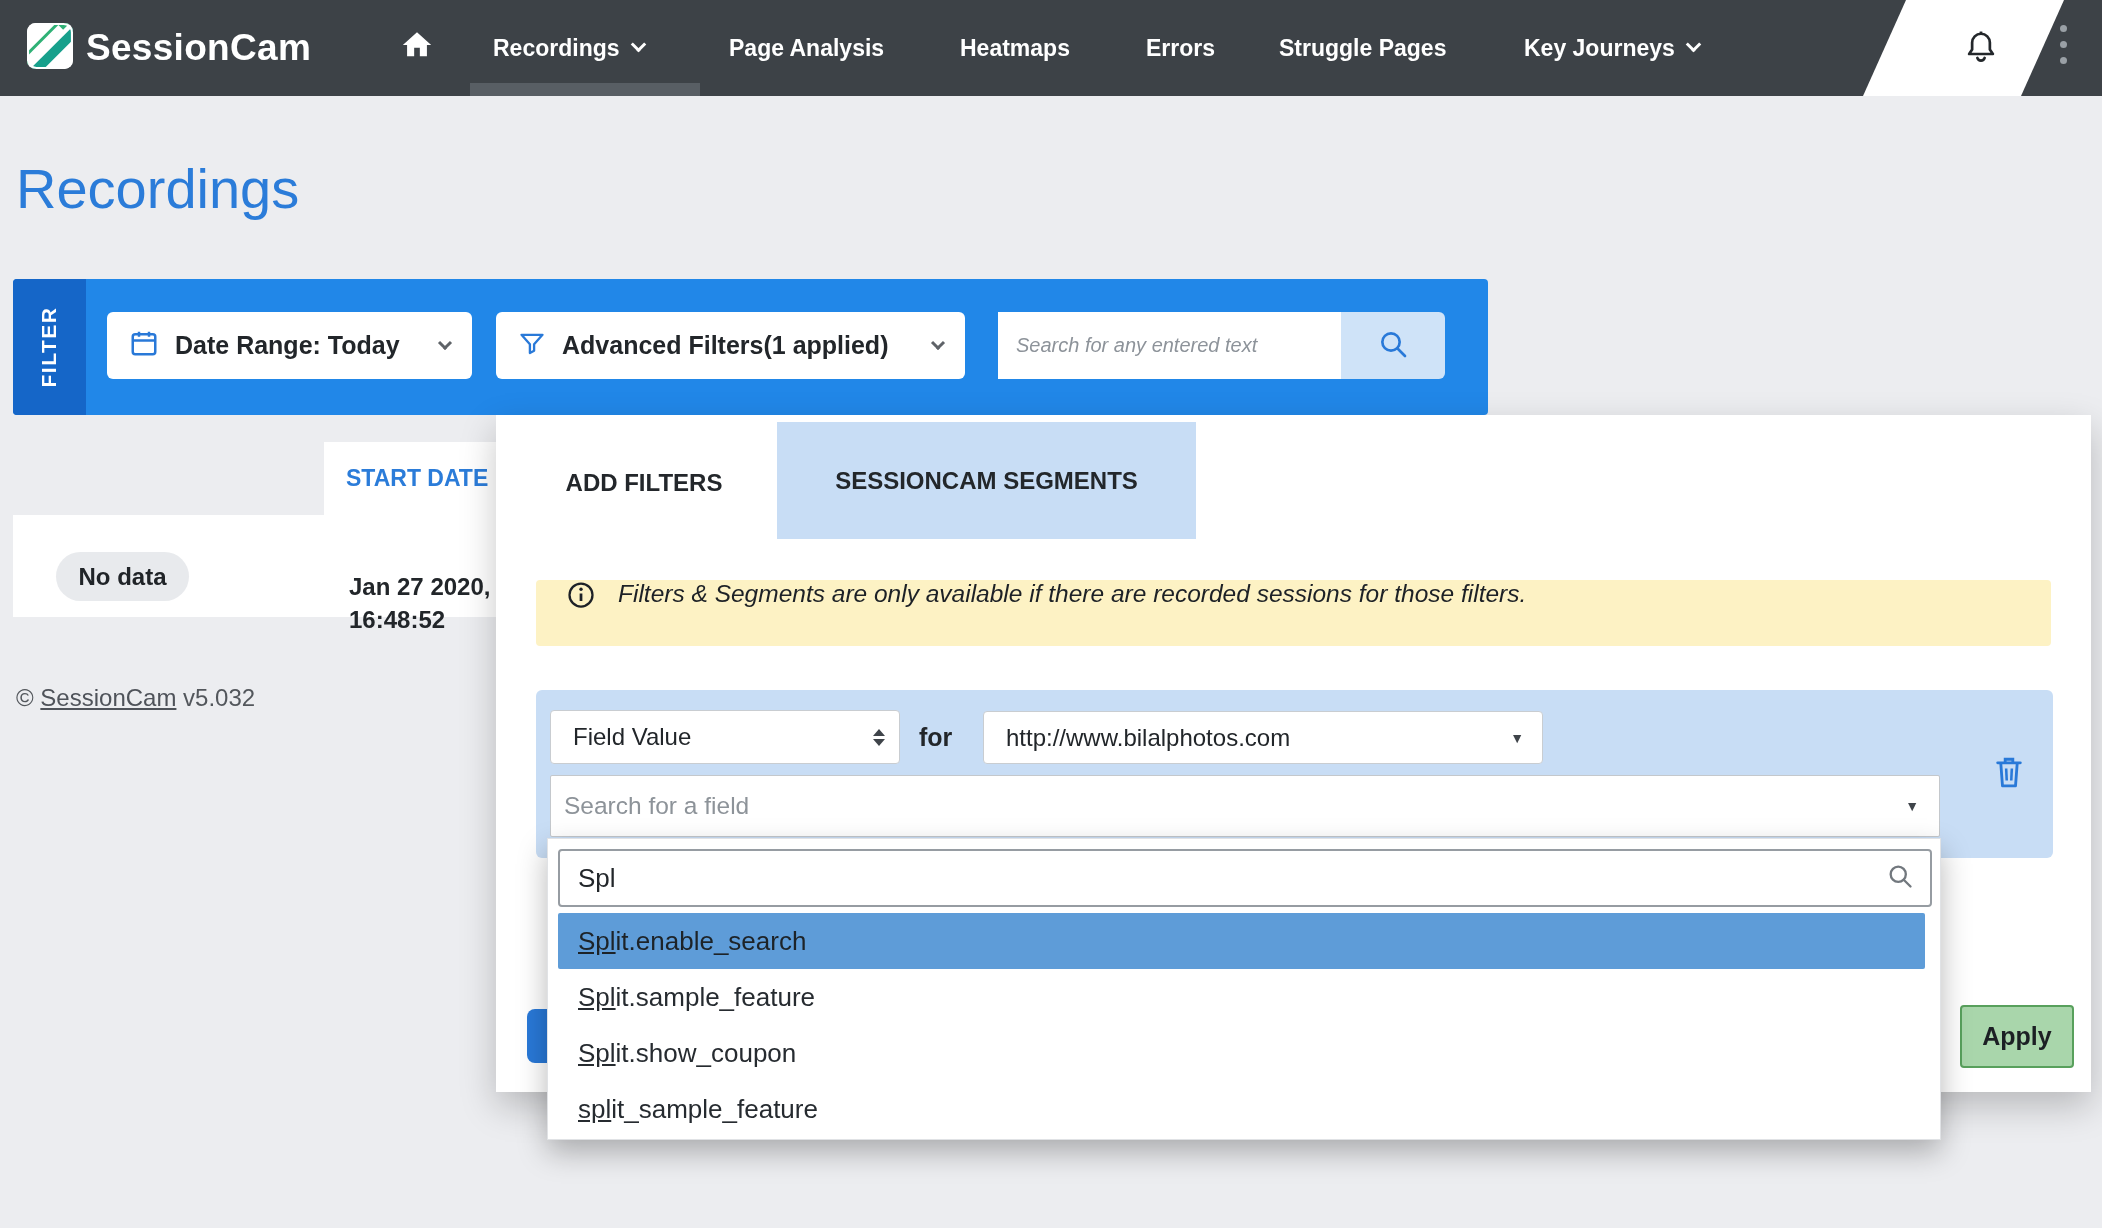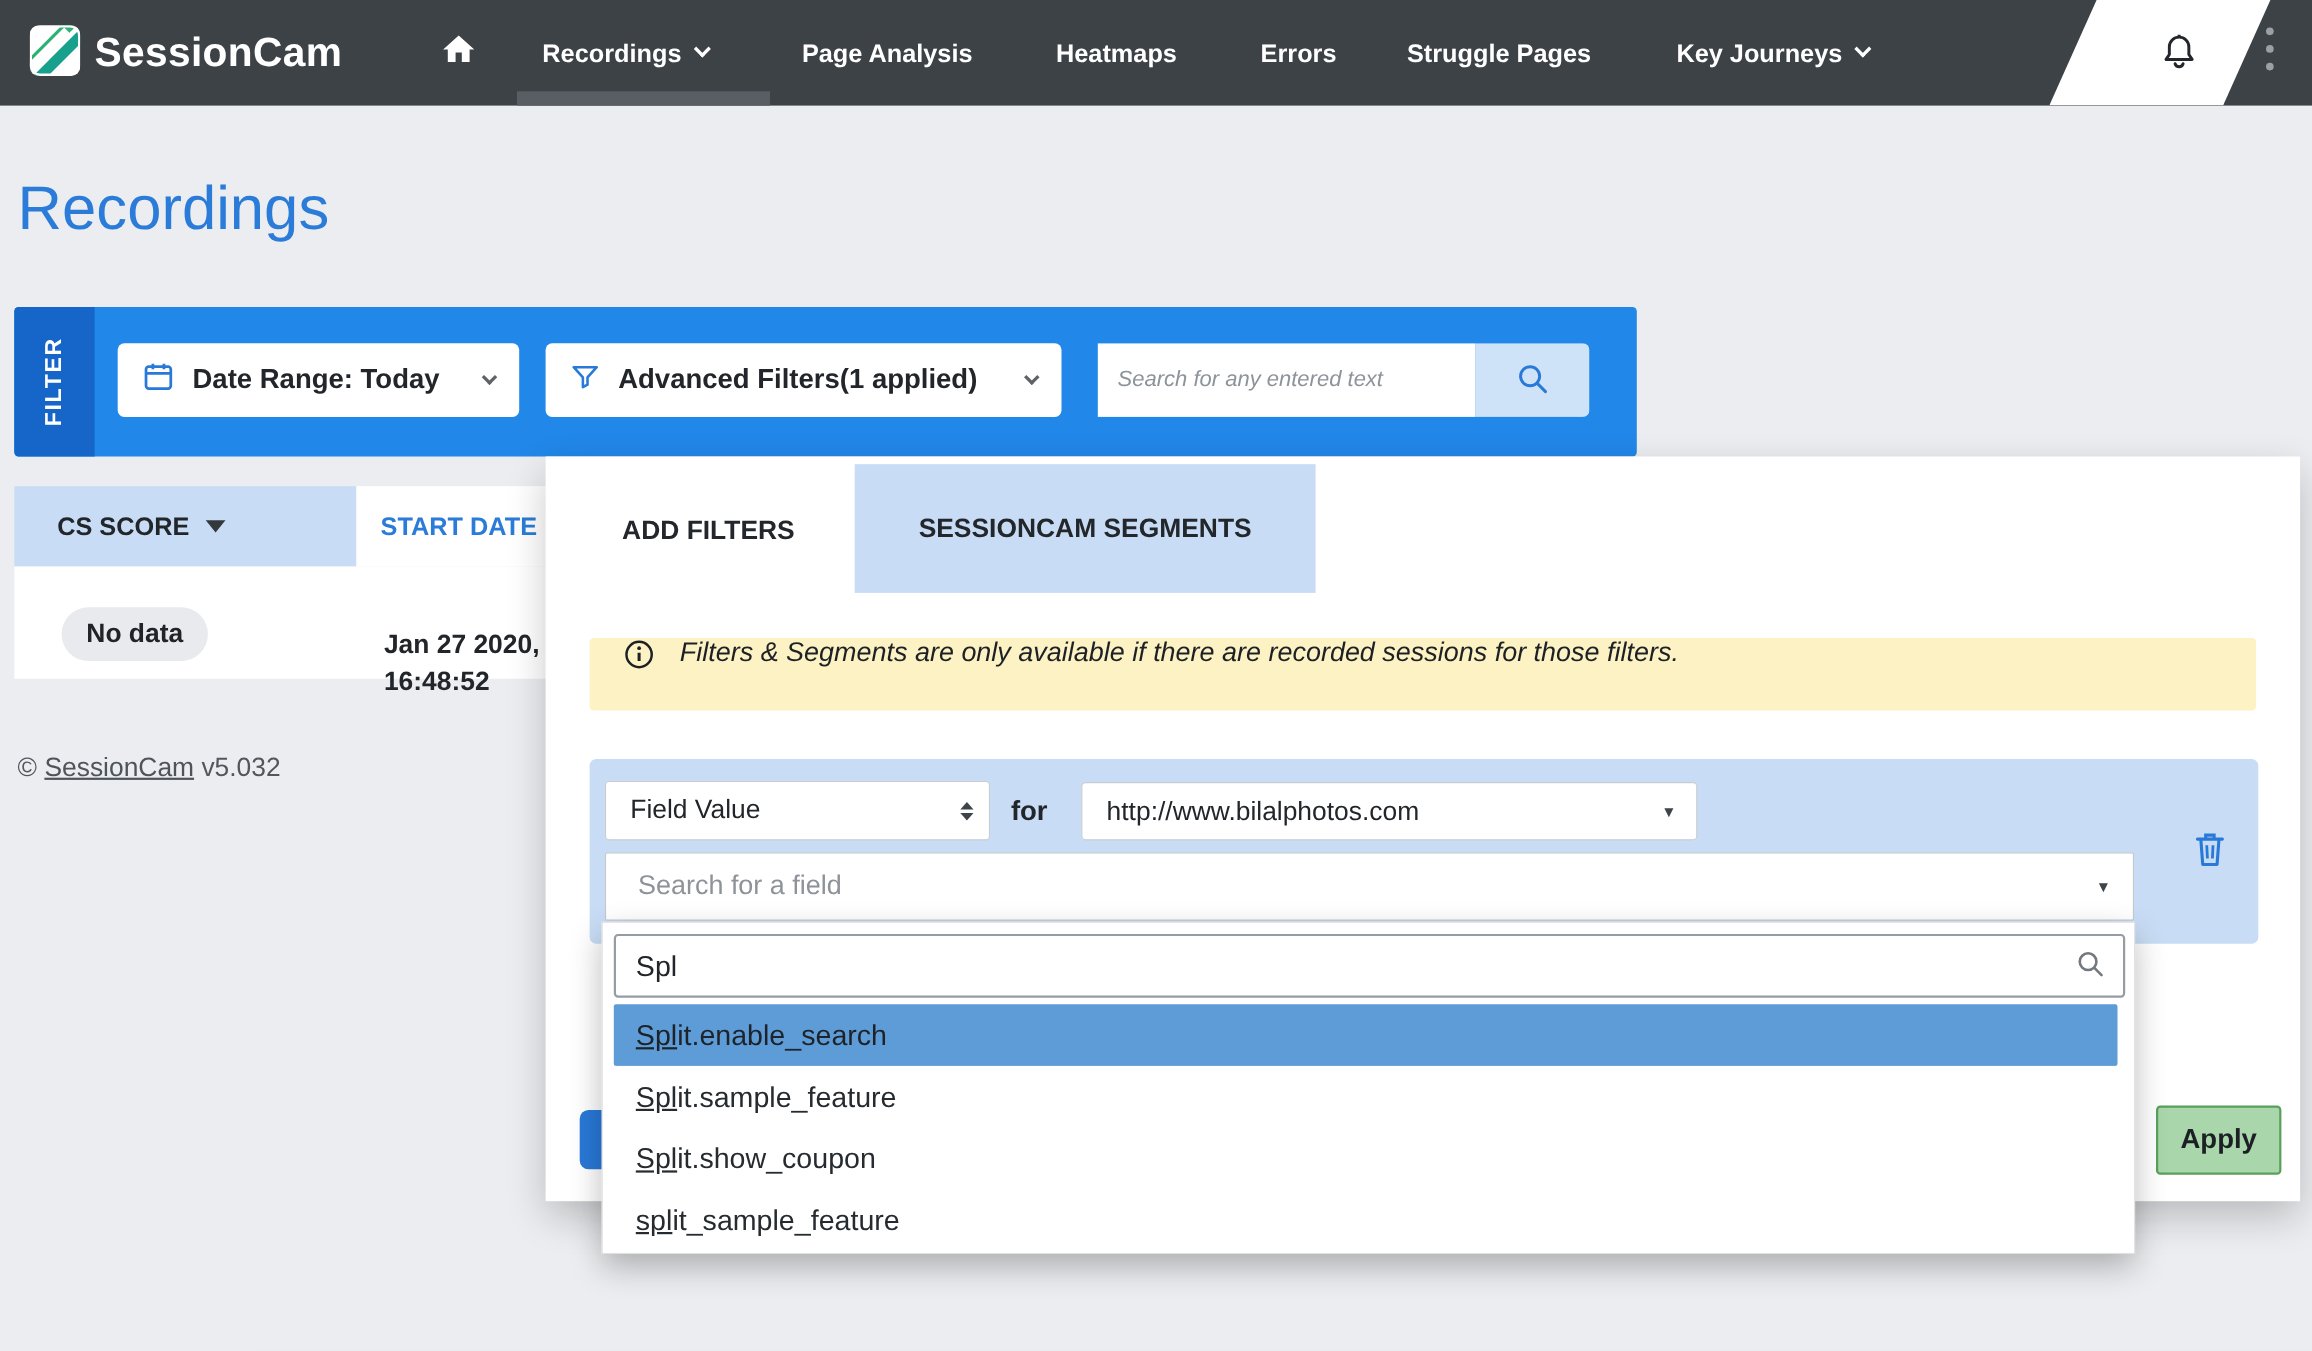--- a/index.html
+++ b/index.html
@@ -56,21 +56,21 @@
   #notice .txt { font-style: italic; font-size: 24.5px; color: #1d2126; }
   #filter-row { position: absolute; left: 40px; top: 275px; width: 1517px; height: 168px; background: #c8ddf5; border-radius: 6px; }
   #field-type { position: absolute; left: 14px; top: 20px; width: 350px; height: 54px; background: #fff; border: 1px solid #c9cdd1; border-radius: 4px; display: flex; align-items: center; padding: 0 14px 0 22px; font-size: 24px; color: #22262a; cursor: pointer; }
   .sort-arrows { margin-left: auto; display: flex; flex-direction: column; align-items: center; gap: 3px; }
   .tri-up-s { width: 0; height: 0; border-left: 6px solid transparent; border-right: 6px solid transparent; border-bottom: 7px solid #3f444a; }
   .tri-dn-s { width: 0; height: 0; border-left: 6px solid transparent; border-right: 6px solid transparent; border-top: 7px solid #3f444a; }
   #for-label { position: absolute; left: 383px; top: 20px; height: 54px; display: flex; align-items: center; font-size: 25px; font-weight: 700; color: #22262a; }
   #site-select { position: absolute; left: 447px; top: 21px; width: 560px; height: 53px; background: #fff; border: 1px solid #c9cdd1; border-radius: 4px; display: flex; align-items: center; padding: 0 18px 0 22px; font-size: 24px; color: #22262a; cursor: pointer; }
   .caret { margin-left: auto; font-size: 14px; color: #3f444a; }
   #trash-btn { position: absolute; left: 1450px; top: 58px; width: 46px; height: 50px; background: none; border: none; display: flex; align-items: center; justify-content: center; cursor: pointer; }
-  #field-search { position: absolute; left: 14px; top: 85px; width: 1390px; height: 62px; background: #fff; border: 1px solid #c4c8cc; border-radius: 2px; display: flex; align-items: center; padding: 0 20px 0 16px; cursor: pointer; }
+  #field-search { position: absolute; left: 14px; top: 85px; width: 1390px; height: 62px; background: #fff; border: 1px solid #c4c8cc; border-radius: 2px; display: flex; align-items: center; padding: 0 20px 0 0; cursor: pointer; }
   #field-search input { flex: 1; border: none; outline: none; background: transparent; font-size: 24.5px; color: #22262a; padding-left: 13px; font-family: inherit; }
   #field-search input::placeholder { color: #8d9399; }
   #partial-btn { position: absolute; left: 31px; top: 594px; width: 34px; height: 54px; background: #2979d8; border: none; border-radius: 8px; cursor: pointer; }
   #apply-btn { position: absolute; left: 1464px; top: 590px; width: 114px; height: 63px; background: #a9d6ab; border: 2px solid #58a05c; border-radius: 4px; font-size: 25px; font-weight: 600; color: #1c2024; cursor: pointer; font-family: inherit; }
 
   
   #field-dd { position: absolute; left: 547px; top: 838px; width: 1394px; height: 302px; background: #fff; border: 1px solid #e0e2e5; box-shadow: 0 12px 28px rgba(0,0,0,.28); z-index: 30; }
   #dd-search { position: absolute; left: 10px; top: 10px; width: 1374px; height: 58px; border: 2px solid #969ca2; border-radius: 4px; display: flex; align-items: center; padding-right: 16px; background: #fff; }
   #dd-search input { flex: 1; border: none; outline: none; font-size: 26px; color: #22262a; padding-left: 18px; background: transparent; font-family: inherit; }
   .dd-option { position: absolute; left: 10px; width: 1367px; height: 56px; display: flex; align-items: center; padding-left: 20px; font-size: 26px; color: #262b30; cursor: pointer; background: #fff; white-space: pre; }
@@ -193,24 +193,20 @@
         <span>
           <svg width="32" height="32" viewBox="0 0 24 24">
               <circle cx="10.5" cy="10.5" r="6.5" fill="none" stroke="#2979d8" stroke-width="2"></circle>
               <line x1="15.4" y1="15.4" x2="21" y2="21" stroke="#2979d8" stroke-width="2" stroke-linecap="round"></line>
             </svg>
         </span>
       </button>
     </div>
   </div>
 
-  <div id="cs-header">
-    <span>CS SCORE</span>
-    <span class="tri-down"></span>
-  </div>
   <div id="sd-header">
     <span>START DATE</span>
   </div>
   <div id="table-row">
     <span id="nodata-pill">No data</span>
     <div id="row-date">
       <div>Jan 27 2020,</div>
       <div>16:48:52</div>
     </div>
   </div>

